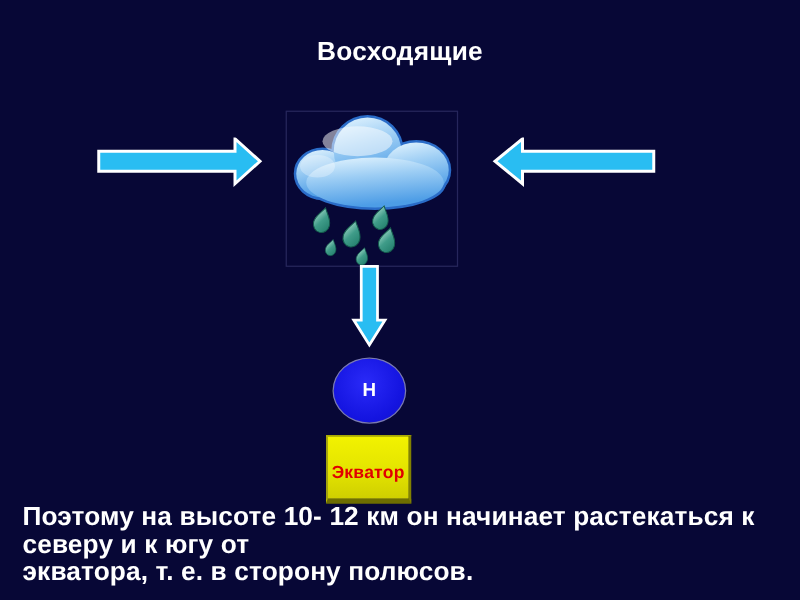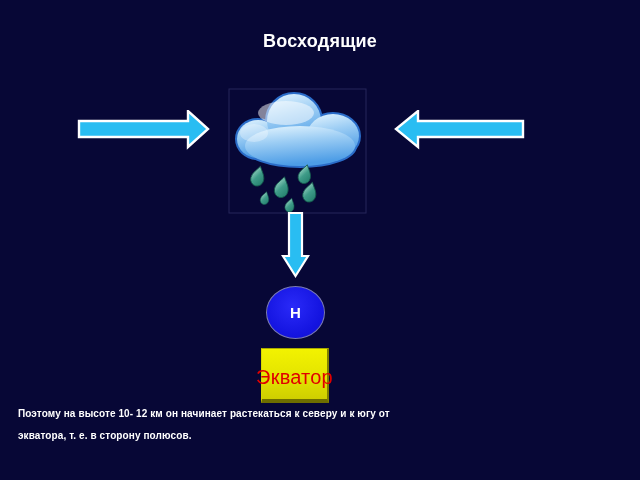--- a/index.html
+++ b/index.html
@@ -4,21 +4,21 @@
 <style>
   html,body{margin:0;padding:0;background:#070736;}
   .slide{
     position:relative;width:640px;height:480px;overflow:hidden;
     background:#070736;
     font-family:"Liberation Sans","DejaVu Sans",sans-serif;
   }
   .title{
     position:absolute;top:27px;left:0;width:640px;
     text-align:center;color:#ffffff;font-weight:bold;
-    font-size:18px;line-height:29px;letter-spacing:0.2px;
+    font-size:21px;line-height:29px;letter-spacing:0.2px;
   }
   .arrow-svg{position:absolute;}
   .cloud-svg{position:absolute;left:228px;top:87px;width:140px;height:130px;}
   .pressure-circle{
     position:absolute;left:266px;top:286px;width:57px;height:51px;
     border-radius:50%;
     background:radial-gradient(circle at 45% 38%, #2a2af8 0%, #1414e0 65%, #0f0fc8 100%);
     border:1px solid #7a7ab2;
     display:flex;align-items:center;justify-content:center;
     color:#ffffff;font-weight:bold;font-size:15px;
@@ -27,26 +27,26 @@
     position:absolute;left:261px;top:348px;width:68px;height:55px;
     box-sizing:border-box;
     background:linear-gradient(180deg,#f2f200 0%,#e4e400 55%,#cfcf00 100%);
     border-top:1px solid #a8a800;
     border-left:1px solid #d8d800;
     border-right:2px solid #818100;
     border-bottom:4px solid #6e6e00;
     display:flex;align-items:center;justify-content:center;
   }
   .equator-box span{
-    color:#e00000;font-weight:normal;font-size:20px;letter-spacing:0.2px;
+    color:#e00000;font-weight:bold;font-size:14px;letter-spacing:0.2px;
     padding-top:6px;
   }
   .caption{
     position:absolute;left:18px;top:403px;width:600px;margin:0;
-    color:#ffffff;font-weight:bold;font-size:10px;line-height:22px;
+    color:#ffffff;font-weight:bold;font-size:21px;line-height:22px;
     white-space:pre-line;letter-spacing:0.1px;
   }
 </style>
 </head>
 <body>
 
 <div class="slide">
 
   <div class="title">
     <div>Восходящие</div>

